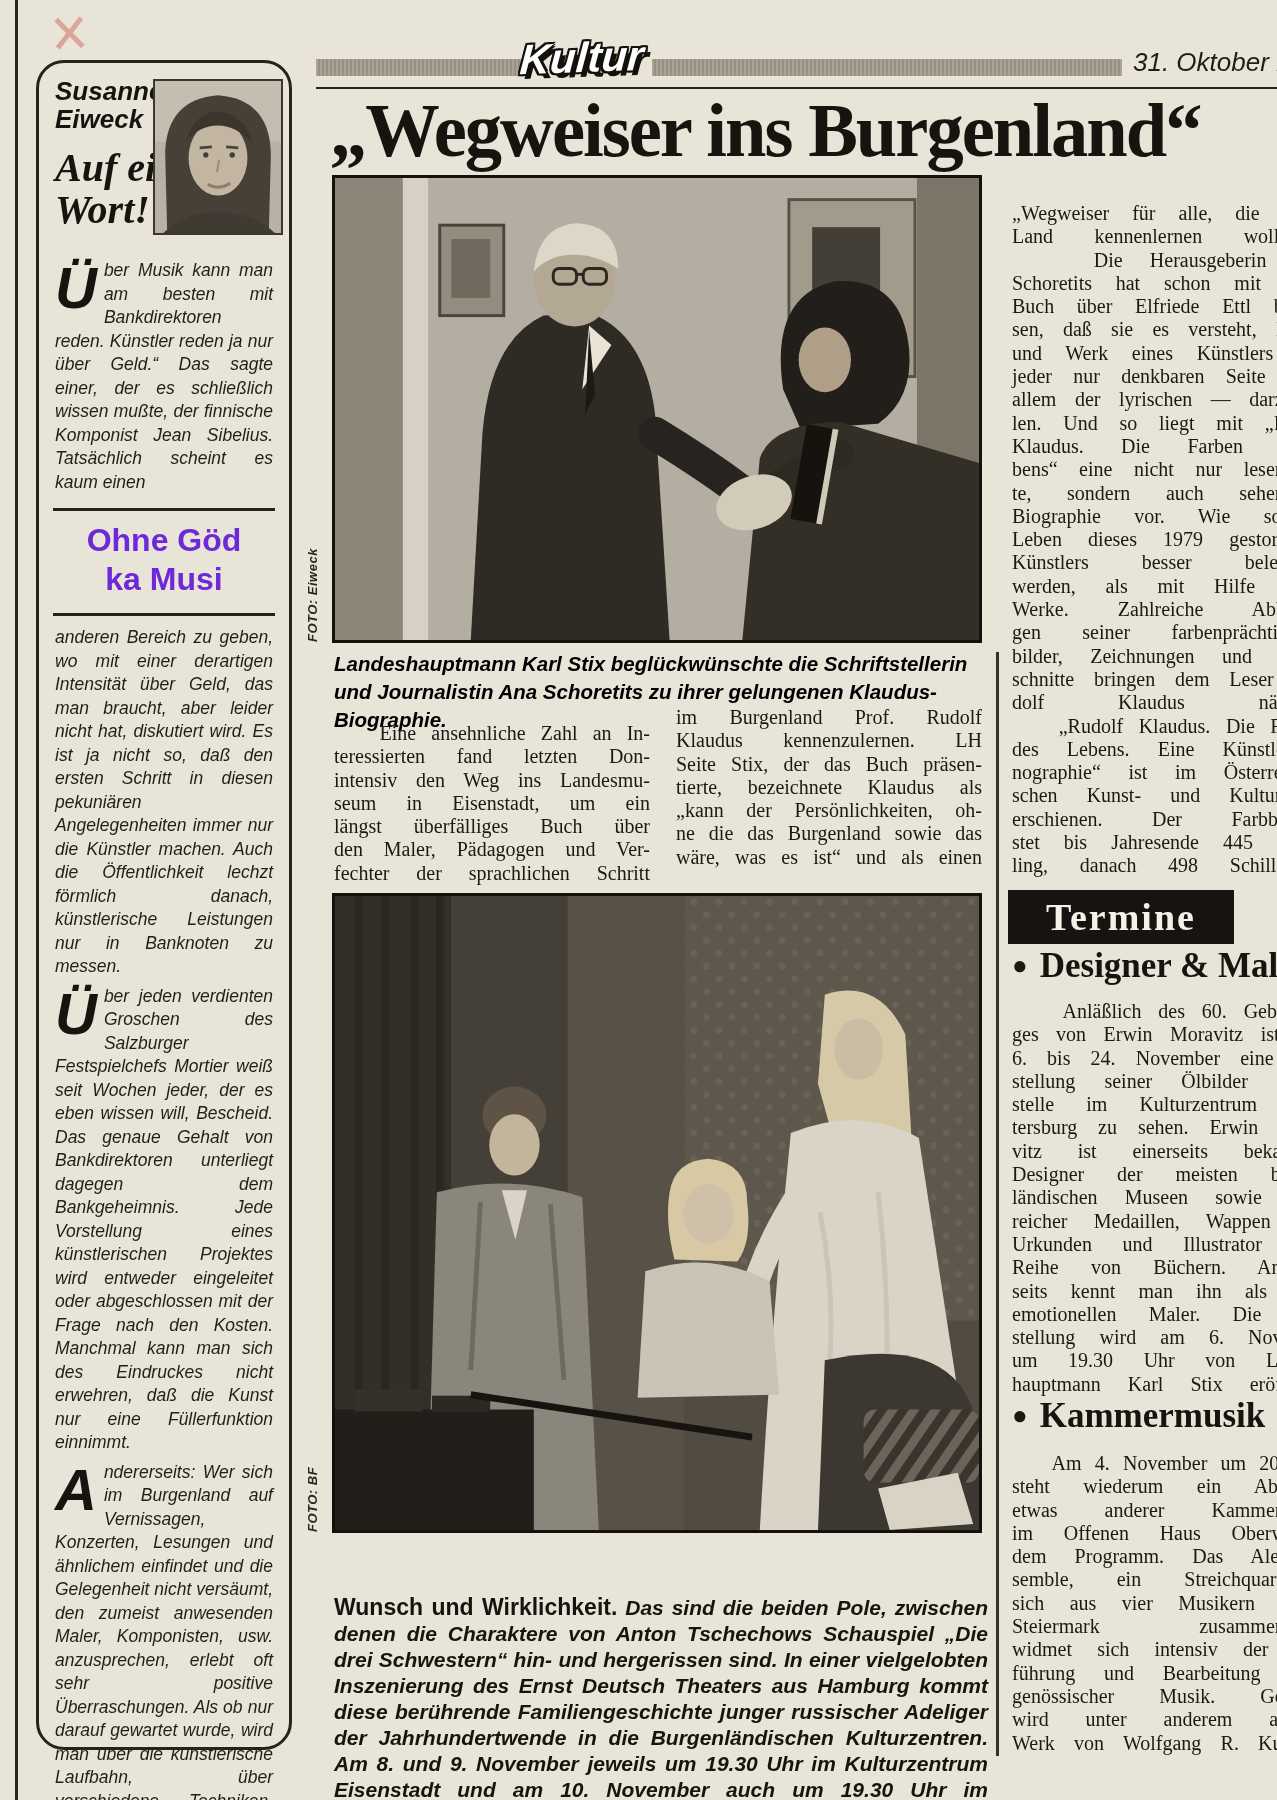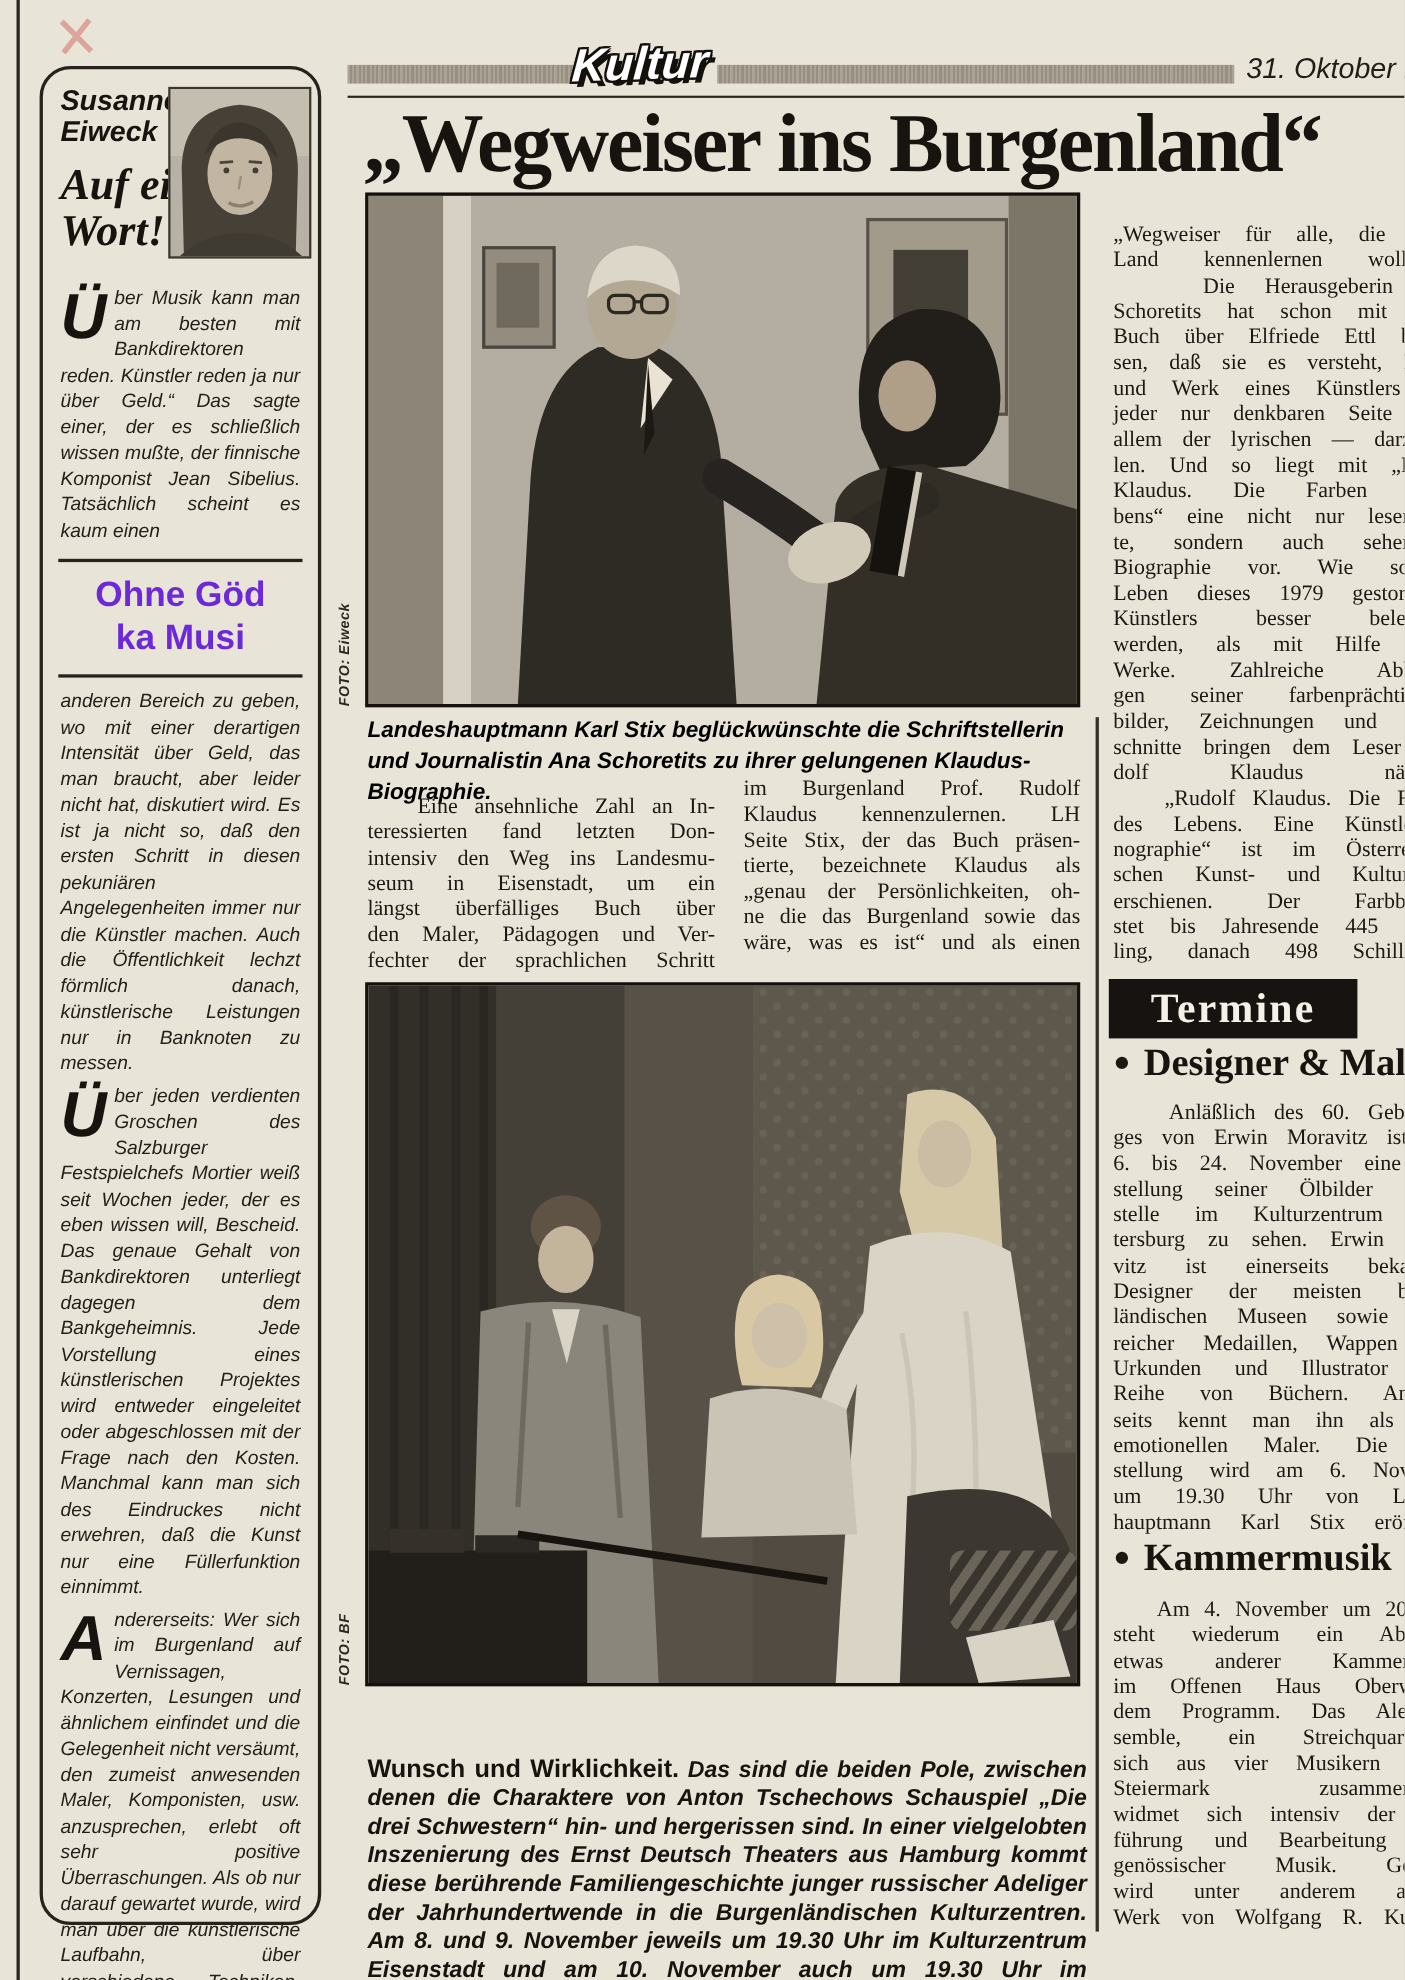--- a/index.html
+++ b/index.html
@@ -136,21 +136,21 @@
       <div class="tl">seum in Eisenstadt, um ein</div>
       <div class="tl">längst überfälliges Buch über</div>
       <div class="tl">den Maler, Pädagogen und Ver-</div>
       <div class="tl">fechter der sprachlichen Schritt</div>
     </div>
   <div class="abs jcol col2">
       <div class="tl">im Burgenland Prof. Rudolf</div>
       <div class="tl">Klaudus kennenzulernen. LH</div>
       <div class="tl">Seite Stix, der das Buch präsen-</div>
       <div class="tl">tierte, bezeichnete Klaudus als</div>
-      <div class="tl">„genau der Persönlichkeiten, oh-</div>
+      <div class="tl">„kann der Persönlichkeiten, oh-</div>
       <div class="tl">ne die das Burgenland sowie das</div>
       <div class="tl">wäre, was es ist“ und als einen</div>
     </div>
   <div class="abs jcol col3">
       <div class="tl">„Wegweiser für alle, die die</div>
       <div class="tl">Land kennenlernen wollen“</div>
       <div class="tl">&nbsp;&nbsp;&nbsp;Die Herausgeberin A</div>
       <div class="tl">Schoretits hat schon mit ihr</div>
       <div class="tl">Buch über Elfriede Ettl bew</div>
       <div class="tl">sen, daß sie es versteht, Leb</div>

